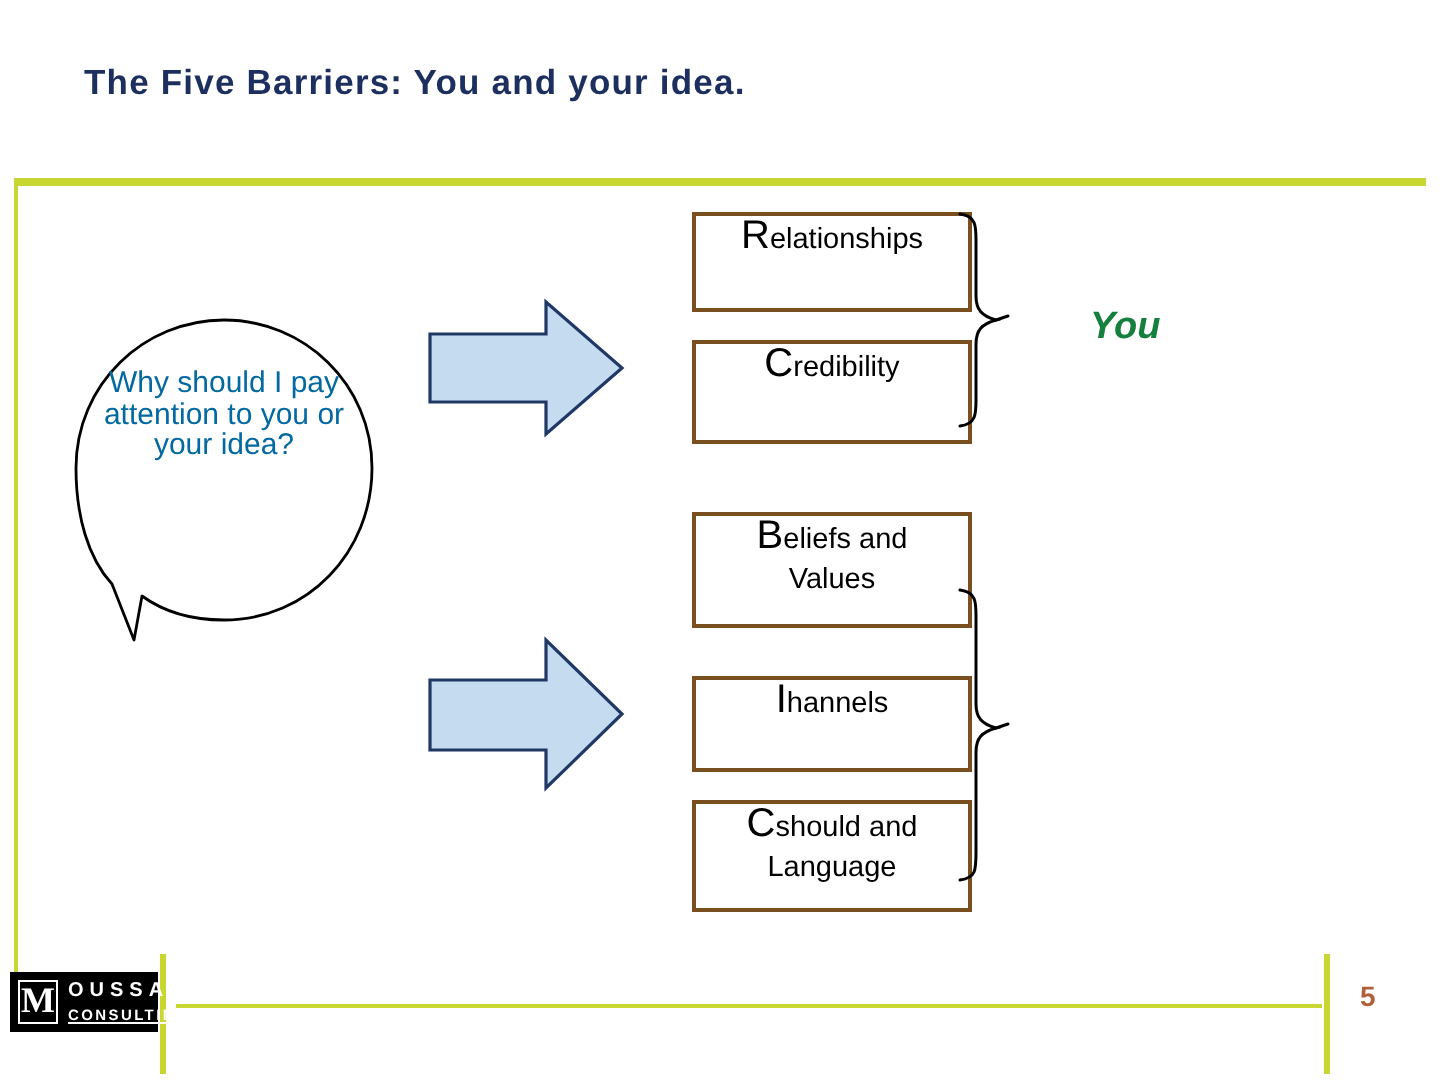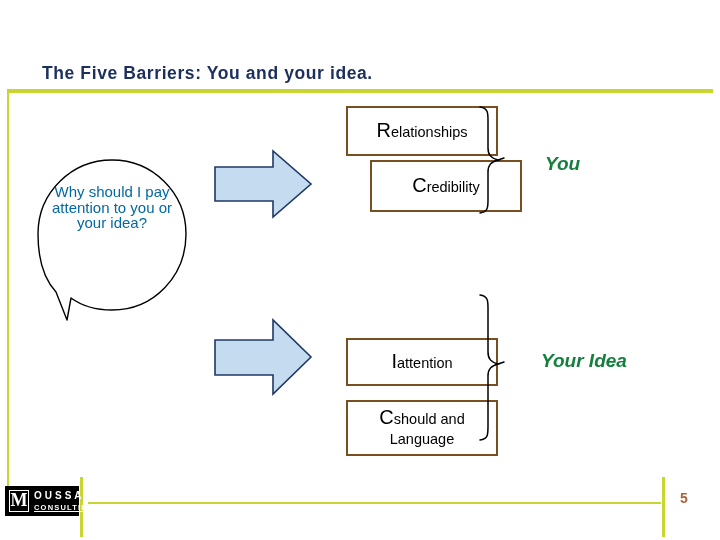--- a/index.html
+++ b/index.html
@@ -21,21 +21,20 @@
   
   #title {
     position: absolute;
     left: 42px;
     top: 31px;
     font-size: 17.5px;
     font-weight: bold;
     letter-spacing: 0.6px;
     color: #1c2f5e;
     white-space: nowrap;
-    margin-top: 32px;
   }
 
   
   .rule-top {
     position: absolute;
     left: 7px;
     top: 89px;
     width: 706px;
     height: 4px;
     background: #c8d632;
@@ -149,39 +148,39 @@
 
   
   .arrow { position: absolute; }
   #arrow-1 { left: 213px; top: 149px; }
   #arrow-2 { left: 213px; top: 318px; }
 
   
   .barrier-box {
     position: absolute;
     left: 346px;
-    width: 152px;
+    width: 140px;
     border: 2px solid #7a4f1f;
     background: #ffffff;
     box-sizing: border-box;
     display: flex;
-    align-items: center;
+    align-items: flex-start;
     justify-content: center;
     text-align: center;
     font-size: 14.5px;
     line-height: 20px;
     color: #000000;
   }
   .barrier-box .cap {
     font-size: 20px;
     line-height: 20px;
     vertical-align: baseline;
   }
   #box-0 { top: 106px; height: 50px; }
-  #box-1 { top: 160px; height: 52px; margin-left: 24px; }
+  #box-1 { top: 170px; height: 52px; }
   #box-2 { top: 256px; height: 58px; }
   #box-3 { top: 338px; height: 48px; }
   #box-4 { top: 400px; height: 56px; }
 
   
   .brace { position: absolute; }
   #brace-1 { left: 474px; top: 104px; }
   #brace-2 { left: 474px; top: 292px; }
 
   
@@ -241,24 +240,30 @@
       <span class="cap">R</span><span>elationships</span>
     </div>
   </div>
 
   <div class="barrier-box" id="box-1">
     <div>
       <span class="cap">C</span><span>redibility</span>
     </div>
   </div>
 
+  <div class="barrier-box" id="box-2">
+    <div>
+      <span class="cap">B</span><span>eliefs and</span><br>
+      <span>Values</span>
+    </div>
+  </div>
 
   <div class="barrier-box" id="box-3">
     <div>
-      <span class="cap">I</span><span>attention</span>
+      <span class="cap">I</span><span>hannels</span>
     </div>
   </div>
 
   <div class="barrier-box" id="box-4">
     <div>
       <span class="cap">C</span><span>should and</span><br>
       <span>Language</span>
     </div>
   </div>
 
@@ -272,15 +277,14 @@
 
   <div class="brace" id="brace-2">
     <svg width="34" height="152" viewBox="0 0 34 152">
       <path d="M6 3 C14 4 14 9 14 16 L14 60 C14 67 17 70 24 72 C17 74 14 77 14 84
                L14 134 C14 143 14 147 6 148" fill="none" stroke="#000000" stroke-width="1.5" stroke-linecap="round"></path>
       <path d="M24 72 L30 70" fill="none" stroke="#000000" stroke-width="1.5" stroke-linecap="round"></path>
     </svg>
   </div>
 
   <div class="group-label" id="label-you">You</div>
-  <div class="group-label" id="label-your-idea">Your Idea</div>
 
 </div>
 
 </body></html>

